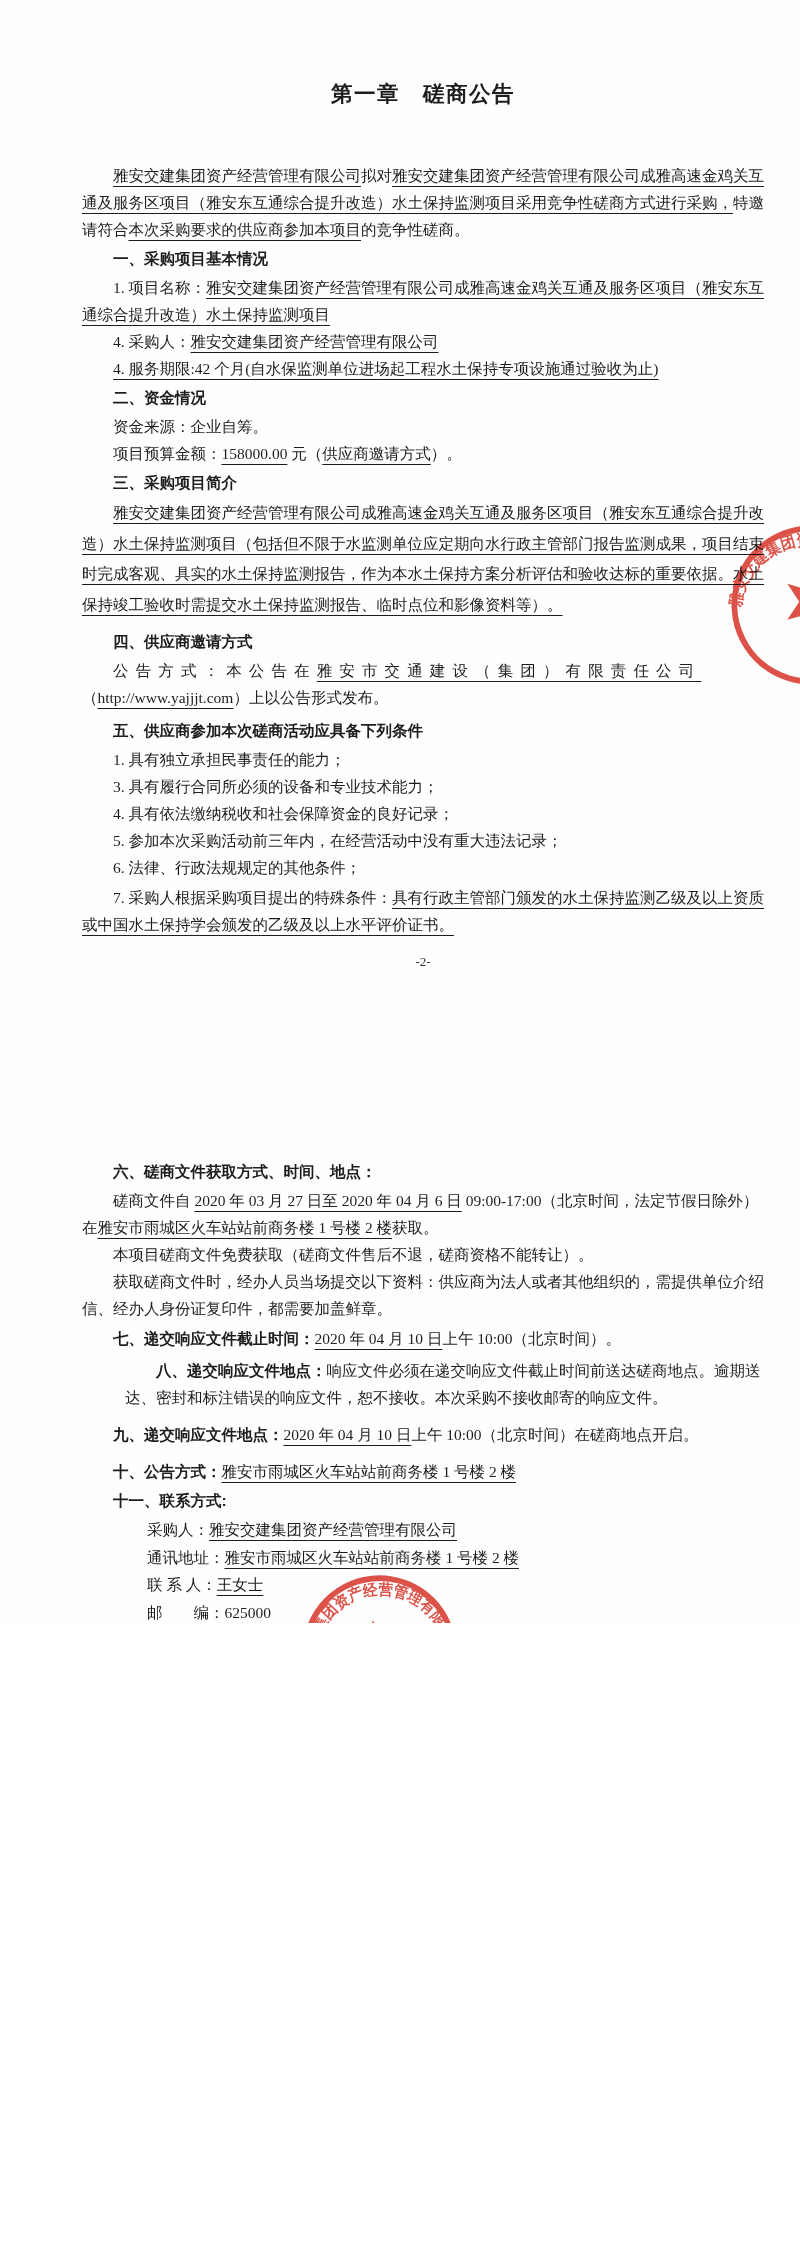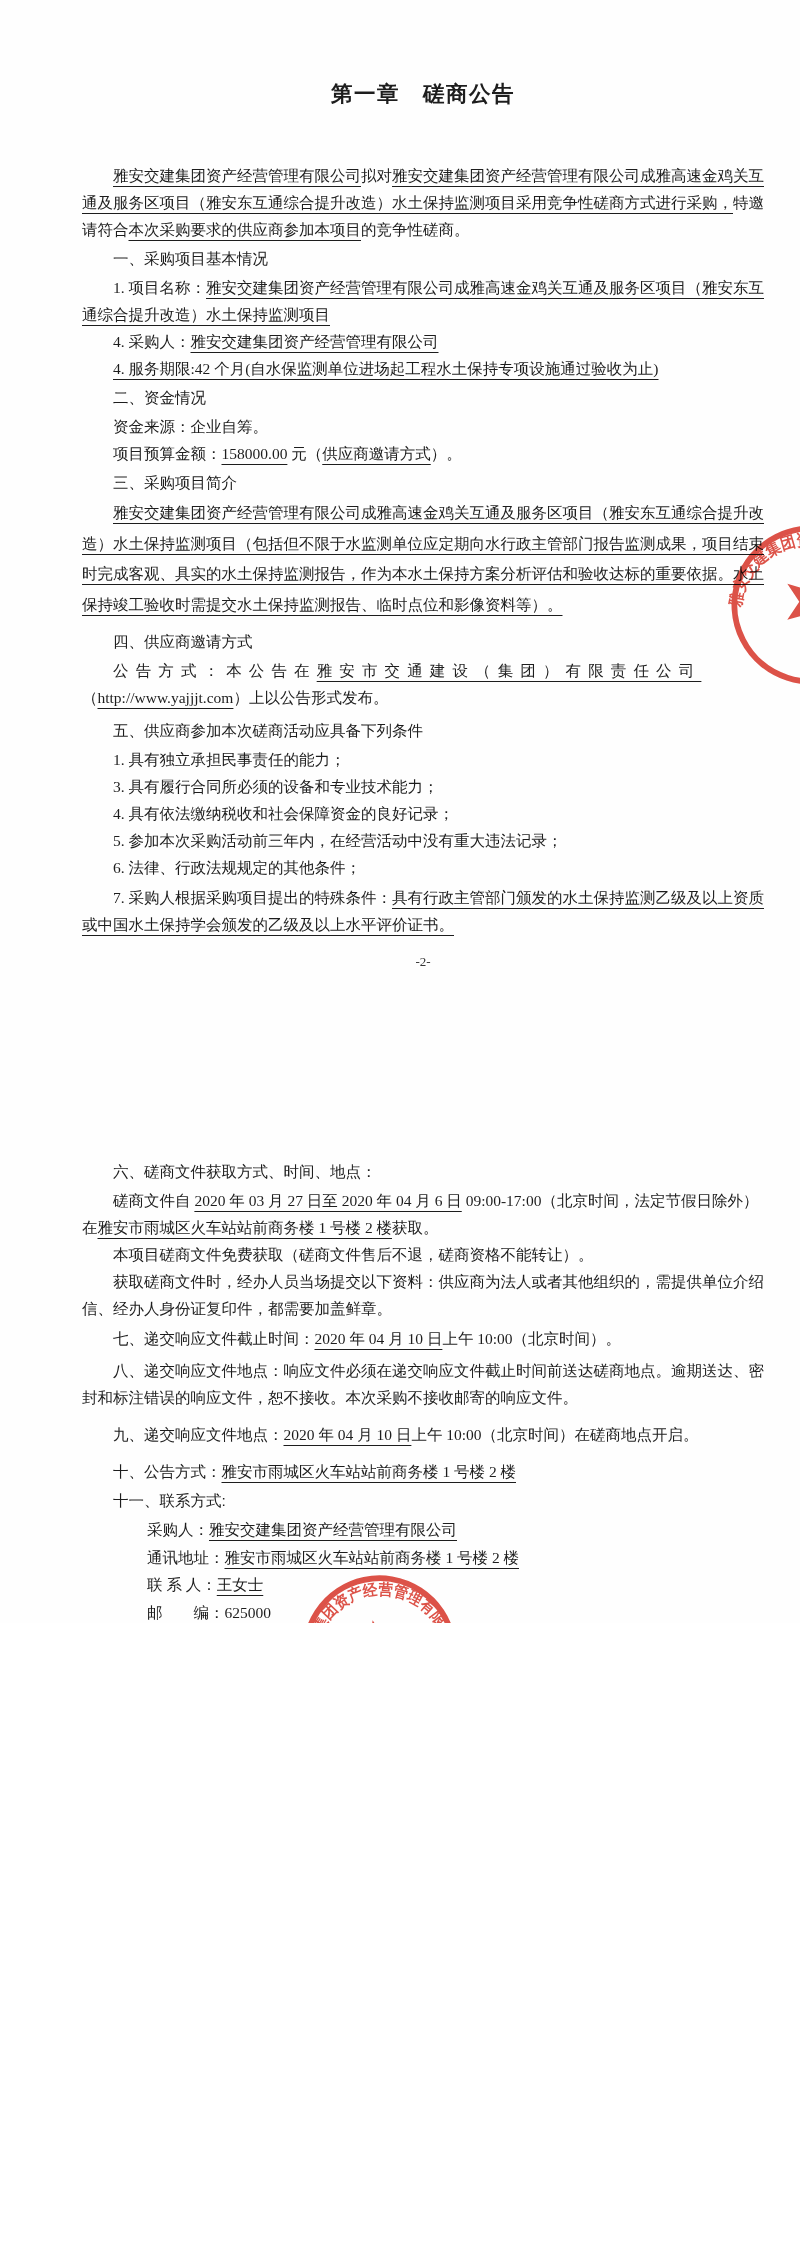--- a/index.html
+++ b/index.html
@@ -8,29 +8,29 @@
     background:#fefefe; color:#1d1d1d;
     font-family:"Liberation Serif","DejaVu Serif",serif;
     font-size:15.5px; line-height:27px;padding-left:20px;
   }
   #content { position:absolute; left:0; top:0; right:0; padding:78px 56px 0 82px; box-sizing:border-box; }
   .title {
     text-align:center; font-size:21.5px; font-weight:700; letter-spacing:1.5px;
     font-family:"Liberation Sans","DejaVu Sans",sans-serif;
     line-height:32px; margin-bottom:52px;
   }
-  .hd { font-weight:400; font-family:"Liberation Sans","DejaVu Sans",sans-serif; text-indent:31px; margin:2px 0; }
+  .hd { font-weight:700; font-family:"Liberation Sans","DejaVu Sans",sans-serif; text-indent:31px; margin:2px 0; }
   .ind  { text-indent:31px; }
   .u { text-decoration:underline; text-underline-offset:4.5px; text-decoration-thickness:1px; }
   .sp { letter-spacing:.46em; }
   .brief { line-height:30.5px; }
   .pageno { text-align:center; font-size:13px; line-height:20px; color:#333; }
   .pageno1 { margin-top:14px; }
   .pageno2 { margin-top:292px; }
-  .mt3 { margin-top:3px; } .mt5 { margin-top:5px; } .mt6 { margin-top:6px; }
+  .mt3 { margin-top:3px; } .mt5 { margin-top:5px;margin-left:43px; } .mt6 { margin-top:6px; }
   .mt8 { margin-top:8px; } .mt10 { margin-top:10px; }
   .h6gap { margin-top:186px; }
   .contact-line { margin-left:65px; line-height:27.5px; }
   .date-line { margin-left:288px; margin-top:86px;text-align:right; }
   .seal { position:absolute; mix-blend-mode:multiply; opacity:.88; pointer-events:none; }
   .seal-main  { left:297px; top:1570px; transform:rotate(-12deg); }
   .seal-edge1 { left:726px; top:520px;  transform:rotate(18deg); }
   .seal-edge2 { left:652px; top:1632px; transform:rotate(-16deg); }
 </style>
 </head>

